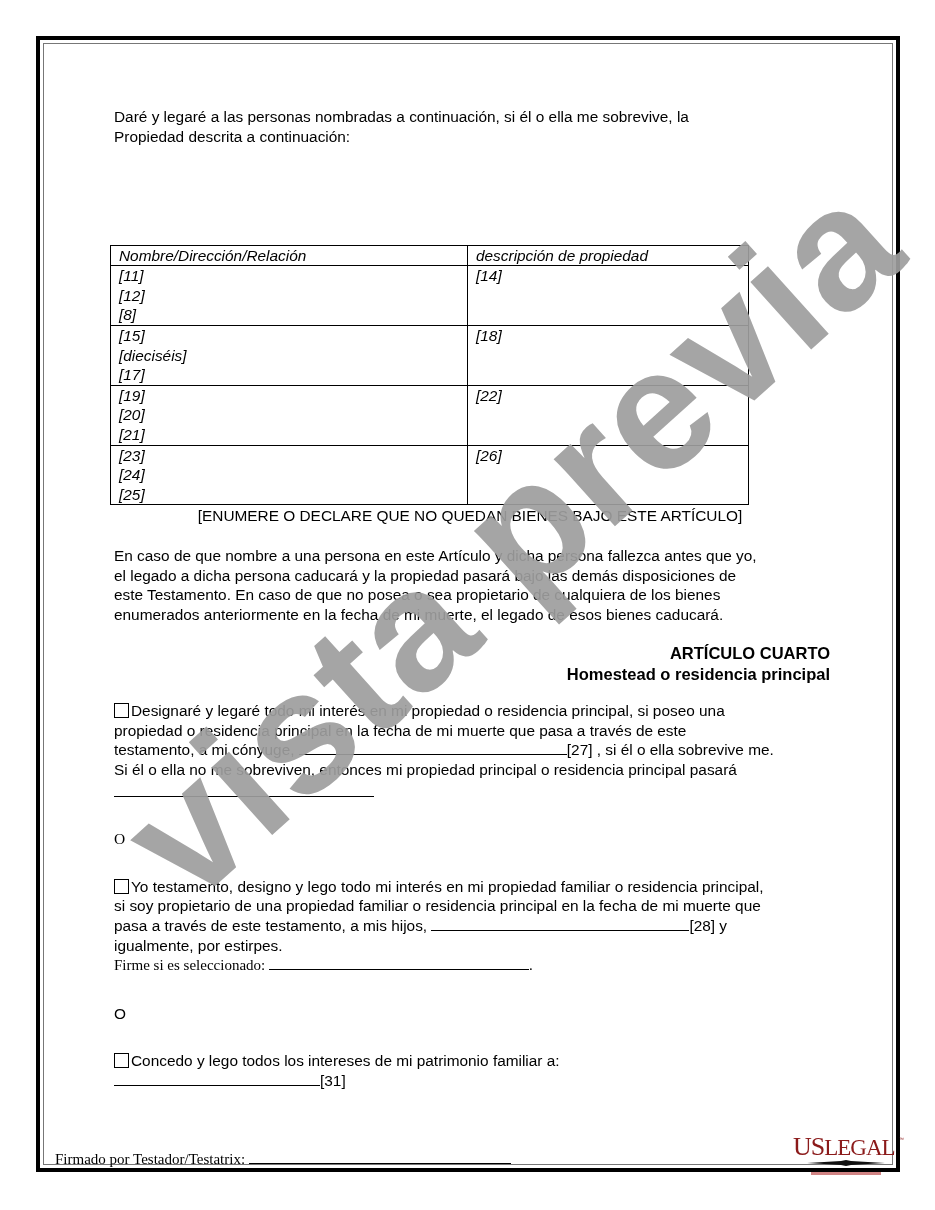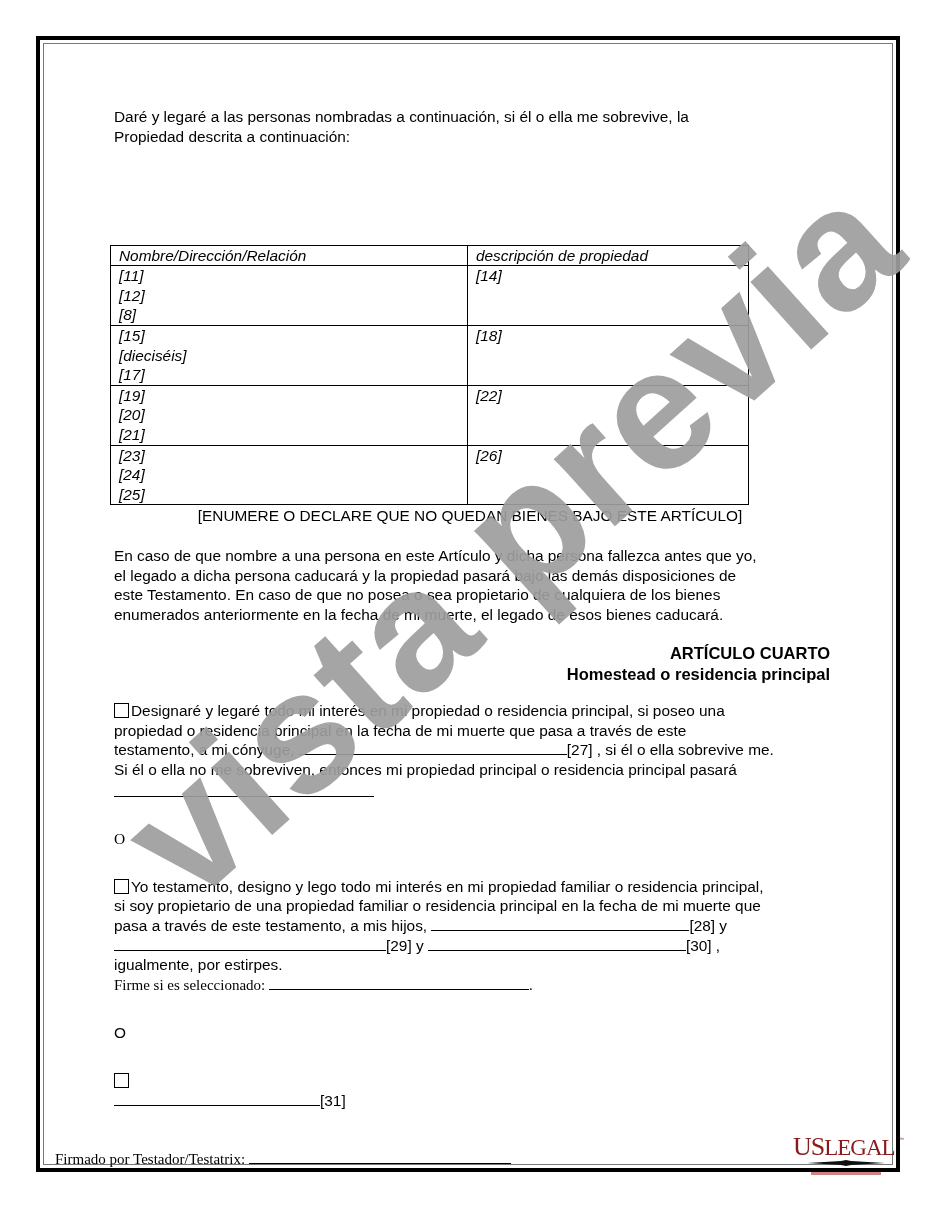--- a/index.html
+++ b/index.html
@@ -117,31 +117,30 @@
   </p>
 
   <div class="gap"></div>
   <p class="para or">O</p>
   <div class="gap"></div>
 
   <p class="para">
     <span class="line"><span class="checkbox"></span><span>Yo testamento, designo y lego todo mi interés en mi propiedad familiar o residencia principal,</span></span>
     <span class="line">si soy propietario de una propiedad familiar o residencia principal en la fecha de mi muerte que</span>
     <span class="line"><span>pasa a través de este testamento, a mis hijos, </span><span class="blank" style="width:258px"></span><span>[28] y</span></span>
-    <span class="line"><span class="blank" style="width:272px"></span><span>[29] y </span><span class="blank" style="width:258px"></span><span>[30] ,</span></span>
     <span class="line">igualmente, por estirpes.</span>
     <span class="line serif"><span>Firme si es seleccionado: </span><span class="blank" style="width:260px"></span><span>.</span></span>
   </p>
 
   <div class="gap"></div>
   <p class="para or-sans">O</p>
   <div class="gap"></div>
 
   <p class="para">
-    <span class="line"><span class="checkbox"></span></span>
+    <span class="line"><span class="checkbox"></span><span>Concedo y lego todos los intereses de mi patrimonio familiar a:</span></span>
     <span class="line"><span class="blank" style="width:206px"></span><span>[31]</span></span>
   </p>
 </div>
 
 <div class="footer-sign">
   <span>Firmado por Testador/Testatrix: </span><span class="blank"></span>
 </div>
 
 <div class="logo">
   <div class="logo-text"><span>US</span><small>LEGAL</small></div>

